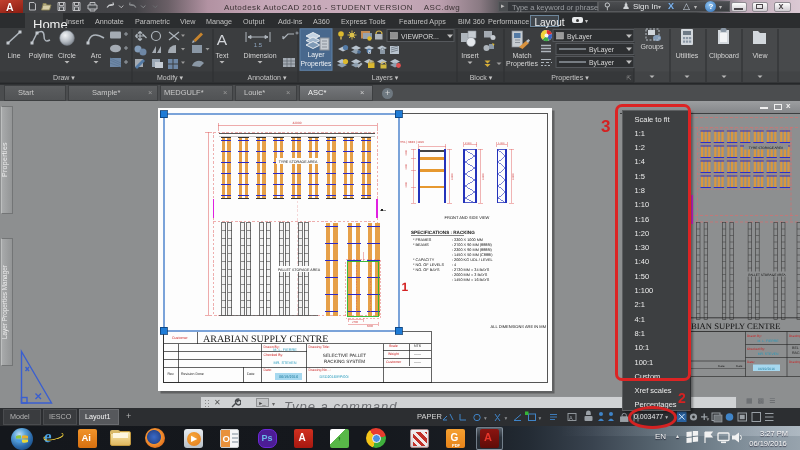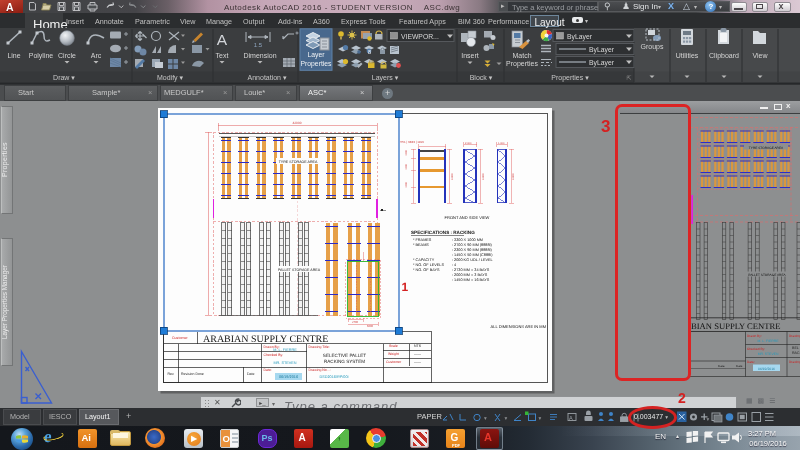--- a/index.html
+++ b/index.html
@@ -736,20 +736,43 @@
   <text x="792" y="354">RAC</text>
  </g>
  <g fill="#222" font-size="3" font-family="Liberation Sans">
   <text x="718" y="366.5">Data</text>
   <text x="736" y="366.5">Date</text>
  </g>
 </svg>
 
 <div class="txt" style="left:746px;top:397px;font-size:7px;color:#63666a;letter-spacing:5px">▦▩☰</div>
 
+<div class="abs" style="left:621.5px;top:110px;width:69px;height:301px;z-index:25;background:#3d3f41;border:1px solid #5c5e60;border-right-color:#2a2c2e;box-shadow:1.5px 1.5px 2px rgba(0,0,0,0.35)">
+ <div style="position:absolute;left:12px;top:1.5px;font-size:7.5px;line-height:14.3px;color:#ececec;white-space:pre">Scale to fit
+1:1
+1:2
+1:4
+1:5
+1:8
+1:10
+1:16
+1:20
+1:30
+1:40
+1:50
+1:100
+2:1
+4:1
+8:1
+10:1
+100:1
+Custom...
+Xref scales
+Percentages</div>
+</div>
 
 <div class="abs" style="left:615px;top:104px;width:76px;height:277px;z-index:26;border:3.5px solid #dc2424;border-radius:7px"></div>
 <div class="txt" style="left:601px;top:117px;z-index:26;font-size:17px;font-weight:bold;color:#d42222">3</div>
 <div class="txt" style="left:678px;top:390px;z-index:26;font-size:14px;font-weight:bold;color:#d42222">2</div>
 <div class="abs" style="left:628px;top:406px;width:49px;height:23px;border:3px solid #d42222;border-radius:50%;z-index:30"></div>
 
 <div class="abs" style="left:200px;top:395.5px;width:537px;height:13px;background:rgba(210,212,214,0.96);border:1px solid #8f9193">
  <div style="position:absolute;left:3px;top:2.5px;width:6px;height:8px;background:radial-gradient(circle,#888 0.8px,transparent 1px);background-size:3px 3px"></div>
  <div style="position:absolute;left:13px;top:1px;font-size:8px;color:#555">✕</div>
  <svg style="position:absolute;left:29px;top:1.5px" width="11" height="11" viewBox="0 0 11 11">
@@ -905,15 +928,15 @@
       <path d="M2 1 v11 M2 1 h7 l-2 2.5 l2 2.5 h-7" fill="#f2f2f2" stroke="#f2f2f2" stroke-width="1.2"></path>
     </svg>
 <svg class="abs" style="left:717px;top:430.5px" width="13" height="13" viewBox="0 0 13 13">
       <rect x="1" y="2" width="11" height="7.5" rx="1" fill="none" stroke="#f2f2f2" stroke-width="1.3"></rect>
       <rect x="4" y="10.5" width="5" height="1.6" fill="#f2f2f2"></rect>
     </svg>
 <svg class="abs" style="left:731px;top:430.5px" width="12" height="13" viewBox="0 0 12 13">
       <path d="M1 4.5 h3 L8 1.5 v10 L4 8.5 h-3 z" fill="#f2f2f2"></path>
       <path d="M9.5 4 q2 2.5 0 5" stroke="#f2f2f2" stroke-width="1" fill="none"></path>
     </svg>
-<div class="txt" style="left:748px;top:428.5px;width:40px;text-align:left;font-size:7.5px;color:#fafafa;text-shadow:0 1px 1px #334">3:27 PM</div>
+<div class="txt" style="left:748px;top:428.5px;width:40px;text-align:right;font-size:7.5px;color:#fafafa;text-shadow:0 1px 1px #334">3:27 PM</div>
 <div class="txt" style="left:744px;top:438.5px;width:48px;text-align:center;font-size:7.5px;color:#fafafa;text-shadow:0 1px 1px #334">06/19/2016</div>
 
 </div>
 </body></html>

